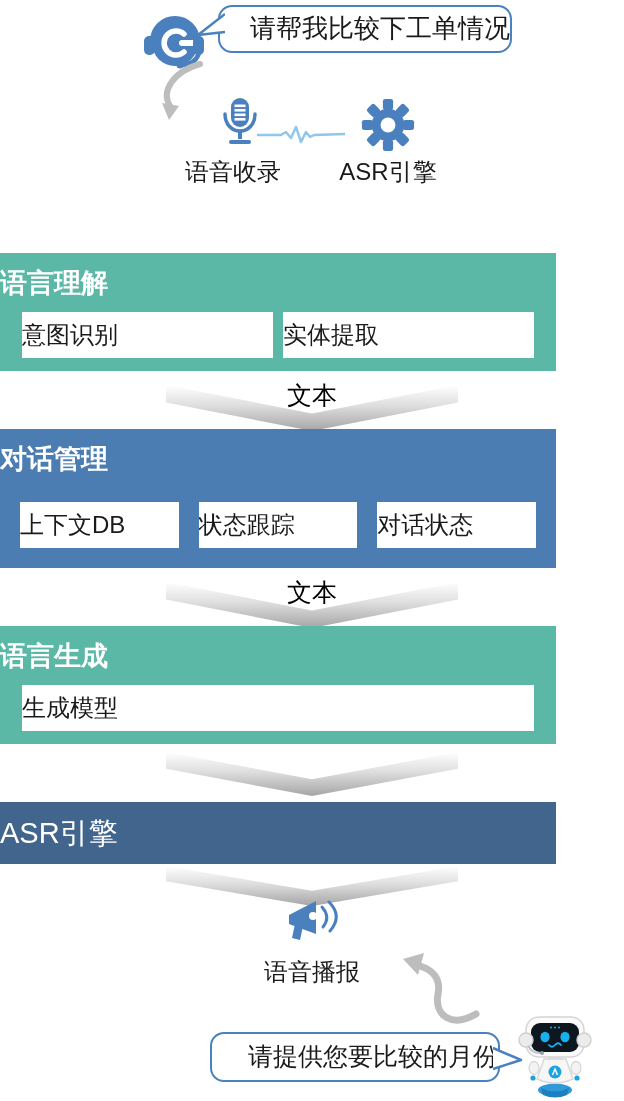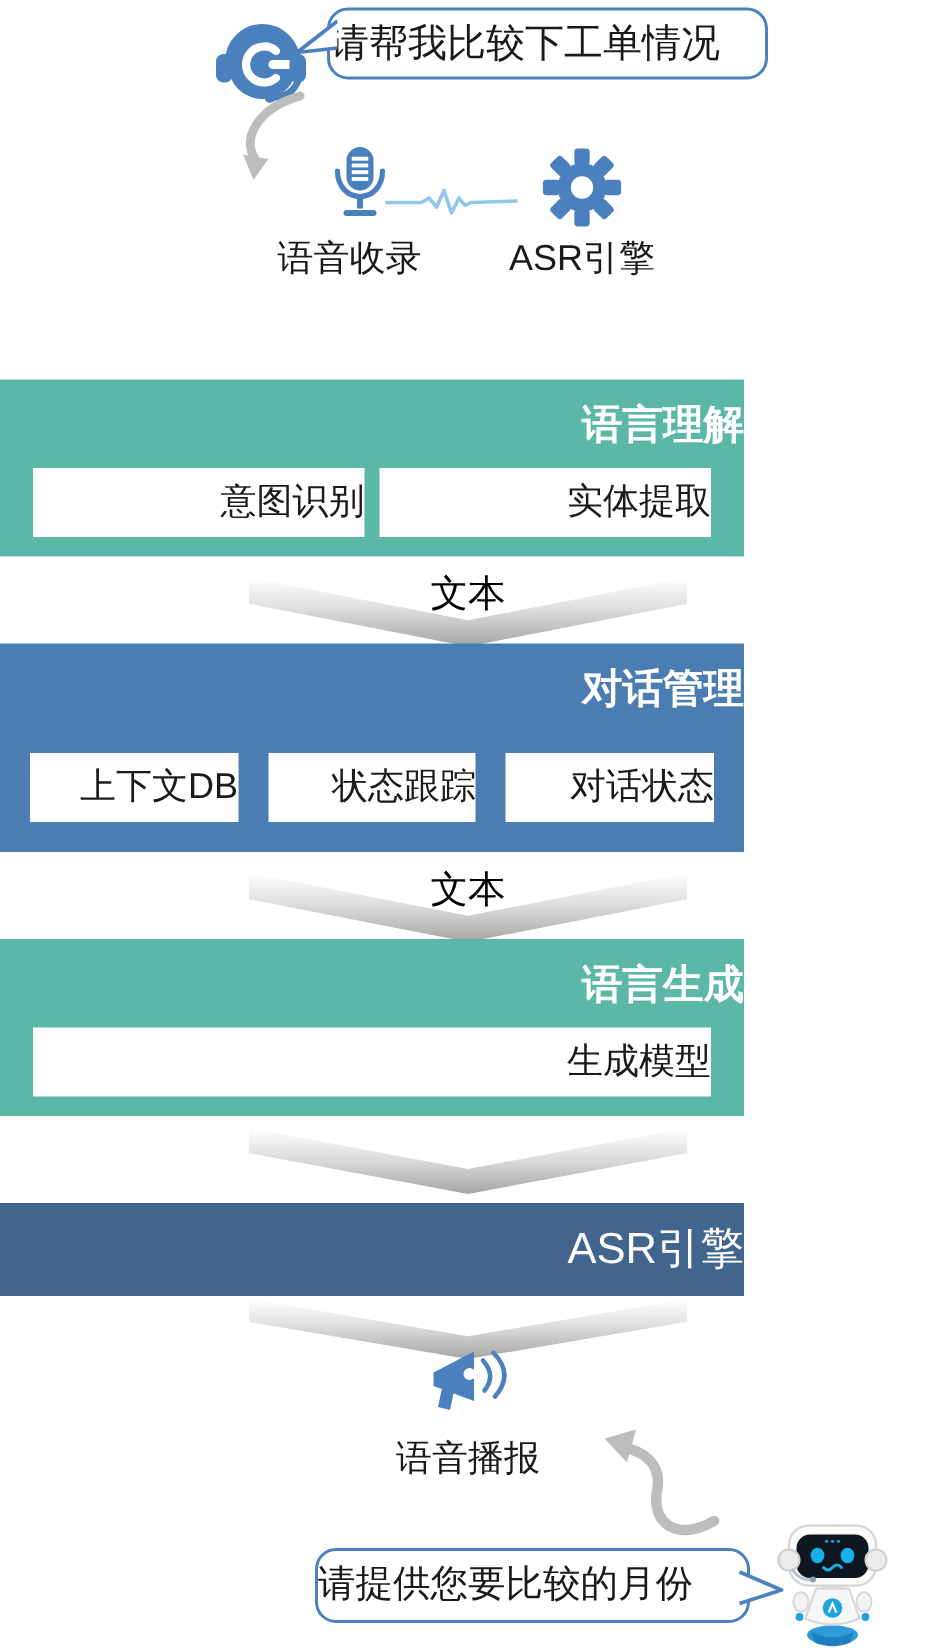--- a/index.html
+++ b/index.html
@@ -6,36 +6,36 @@
   body{font-family:"Liberation Sans","DejaVu Sans",sans-serif;}
   .stage{position:relative;width:624px;height:1101px;background:#fff;overflow:hidden;}
 
   
   .abs{position:absolute;}
   svg{display:block;}
 
   
   .agent-icon{left:142px;top:12px;width:64px;height:58px;}
   .bubble{background:#fff;border:2.5px solid var(--bubble-border,#4A81BE);border-radius:14px;
-          text-align:left;color:#1a1a1a;box-sizing:border-box;}
+          text-align:right;color:#1a1a1a;box-sizing:border-box;}
   .bubble-user{left:218px;top:5px;width:294px;height:48px;font-size:26px;line-height:42px;}
   .bubble-bot{left:210px;top:1032px;width:290px;height:50px;font-size:25px;line-height:44px;}
   .tail-l{position:absolute;left:-25px;top:4px;}
   .tail-r{position:absolute;right:-26px;top:11px;}
 
   .arrow1{left:158px;top:60px;width:52px;height:64px;}
   .mic-icon{left:221px;top:97px;width:38px;height:50px;}
   .wave-icon{left:257px;top:124px;width:88px;height:22px;}
   .gear-icon{left:361px;top:98px;width:54px;height:54px;}
   .lbl{color:#1a1a1a;font-size:24px;text-align:center;}
   .lbl-voice{left:168px;top:156px;width:130px;}
   .lbl-asr{left:328px;top:156px;width:120px;}
 
   
-  .block{left:0;width:496px;color:#fff;text-align:right;box-sizing:border-box;}
+  .block{left:0;width:556px;color:#fff;text-align:left;box-sizing:border-box;}
   .block .title{font-size:27px;font-weight:bold;line-height:42px;padding-top:9px;}
   .block .row{display:flex;padding:0 22px;gap:10px;margin-top:8px;}
   .block .sub{flex:1;background:#fff;color:#1a1a1a;font-size:24px;line-height:46px;height:46px;
               overflow:hidden;white-space:nowrap;}
   .bg-green{background:var(--green,#5BB7A6);}
   .bg-blue{background:var(--blue,#4C7DB2);}
   .bg-dark{background:var(--dark-blue,#42658E);}
   .b-nlu{top:253px;height:118px;}
   .b-dm{top:429px;height:139px;}
   .b-dm .row{padding:0 20px;gap:20px;margin-top:22px;}

